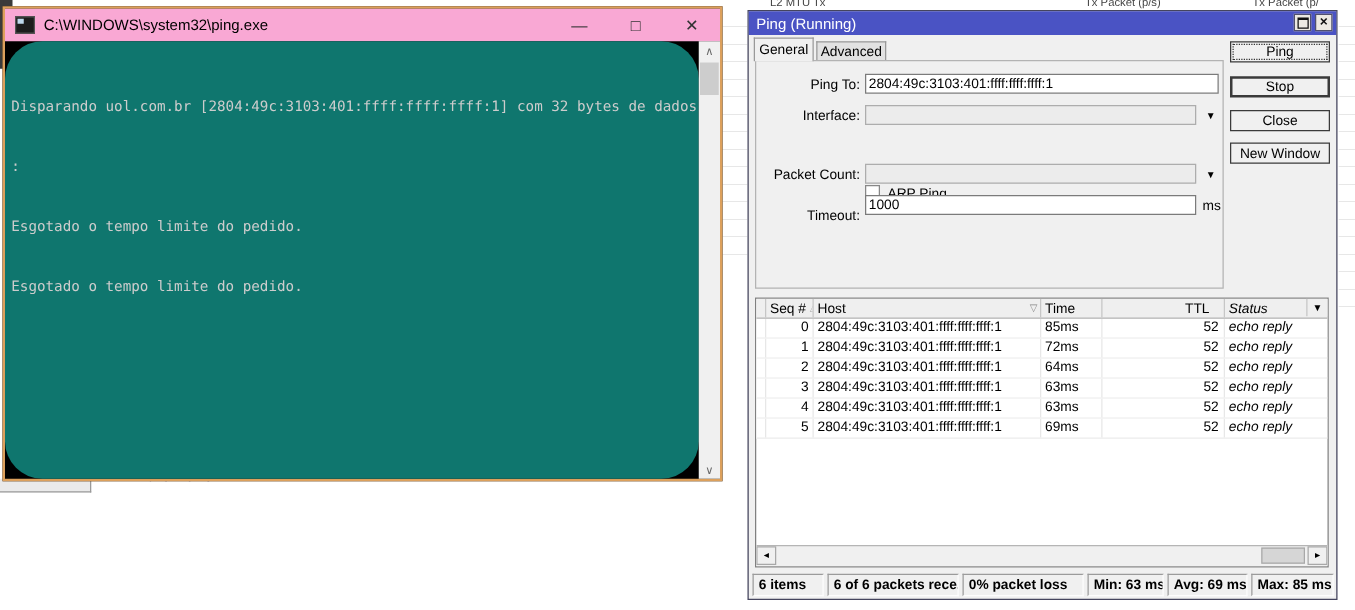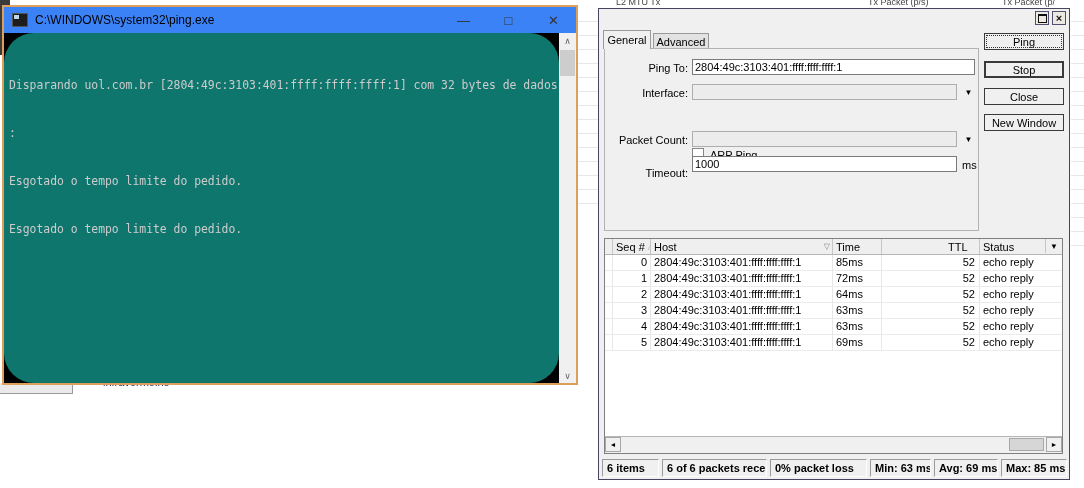--- a/index.html
+++ b/index.html
@@ -14,21 +14,21 @@
   .bg-lines{position:absolute;background:repeating-linear-gradient(to bottom,#fff 0,#fff 13px,#e7e7e7 13px,#e7e7e7 14px);}
   .bg-lines.mid{left:578px;top:8px;width:20px;height:205px;}
   .bg-lines.right{left:1071px;top:8px;width:13px;height:250px;}
   .bg-graybox{position:absolute;left:0;top:383px;width:72px;height:10px;background:#eaeaea;
               border-right:1px solid #9a9a9a;border-bottom:1px solid #9a9a9a;}
   .bg-link{position:absolute;left:103px;top:376px;color:#23246a;font-size:11px;}
 
   
   .console{position:absolute;left:2px;top:5px;width:576px;height:380px;background:#000;
            border:2px solid #dca05c;box-sizing:border-box;}
-  .console-titlebar{position:absolute;left:0;top:0;right:0;height:26px;background:#3b82f6;
+  .console-titlebar{position:absolute;left:0;top:0;right:0;height:26px;background:#f9a8d4;
                     display:flex;align-items:center;}
   .console-icon{width:14px;height:12px;margin-left:8px;background:#1d1d1d;border:1px solid #555;position:relative;}
   .console-icon::after{content:"";position:absolute;left:1px;top:1px;width:5px;height:4px;background:#bfd9ec;}
   .console-title{margin-left:7px;font-size:12px;color:#000;}
   .console-controls{margin-left:auto;display:flex;height:100%;}
   .console-ctl{width:45px;height:100%;display:flex;align-items:center;justify-content:center;
                color:#333;font-size:13px;cursor:default;}
   .console-body{position:absolute;left:0;top:26px;right:17px;bottom:0;background:#0f766e;overflow:hidden;border-radius:30px;}
   .console-text{position:absolute;left:5px;top:12px;font-family:"DejaVu Sans Mono",monospace;
                 font-size:11.4px;line-height:16px;color:#cccccc;white-space:pre;}
@@ -84,21 +84,21 @@
                   font-size:11px;overflow:hidden;white-space:nowrap;}
   .tbl-row{display:flex;height:15px;border-bottom:1px solid #ebebeb;background:#fff;}
   .tbl-row div{border-right:1px solid #e7e7e7;box-sizing:border-box;font-size:11px;line-height:14px;
                overflow:hidden;white-space:nowrap;}
   .col-flag{width:8px;}
   .col-seq{width:38px;text-align:right;padding-right:3px;}
   .col-host{width:182px;padding-left:3px;}
   .col-time{width:49px;padding-left:3px;}
   .col-reply_size{width:63px;text-align:right;padding-right:4px;margin-top:32px;}
   .col-ttl{width:35px;text-align:right;padding-right:4px;}
-  .col-status{flex:1;padding-left:3px;border-right:none !important;}
+  .col-status{flex:1;padding-left:3px;border-right:none !important;font-style:italic;}
   .sort-ic{color:#aaa;font-size:7px;margin-left:3px;}
   .funnel-ic{color:#888;font-size:8px;margin-left:auto;margin-right:2px;}
   .hdr-menu{position:absolute;right:0;top:0;width:16px;height:14px;border-left:1px solid #c6c6c6;
             display:flex;align-items:center;justify-content:center;font-size:8px;color:#000;background:#efefef;}
 
   .hscroll{position:absolute;left:0;right:0;bottom:0;height:16px;background:#f0f0f0;border-top:1px solid #b5b5b5;}
   .hscroll .harr{position:absolute;top:0;width:16px;height:15px;background:#f0f0f0;border:1px solid #a8a8a8;
                  box-sizing:border-box;display:flex;align-items:center;justify-content:center;font-size:7px;color:#000;}
   .hscroll .harr.left{left:0;}
   .hscroll .harr.right{right:0;}
@@ -148,20 +148,23 @@
       </div>
     </div>
     <div class="console-scroll">
       <div class="arr up">∧</div>
       <div class="thumb"></div>
       <div class="arr down">∨</div>
     </div>
   </div>
 
   <div class="ping">
+    <div class="ping-titlebar">
+      <div class="ping-title">Ping (Running)</div>
+    </div>
     <div class="ping-titlebtn max">
         <div class="maxglyph"></div>
       </div>
     <div class="ping-titlebtn close">
         <span>×</span>
       </div>
 
     <div class="tab active">General</div>
     <div class="tab inactive">Advanced</div>
 

